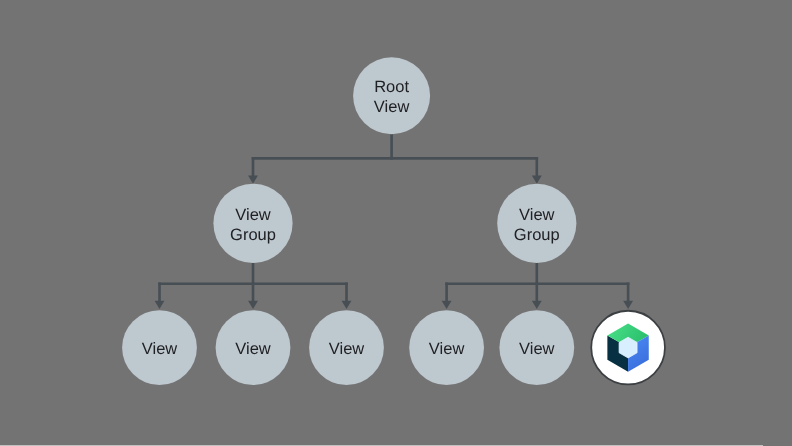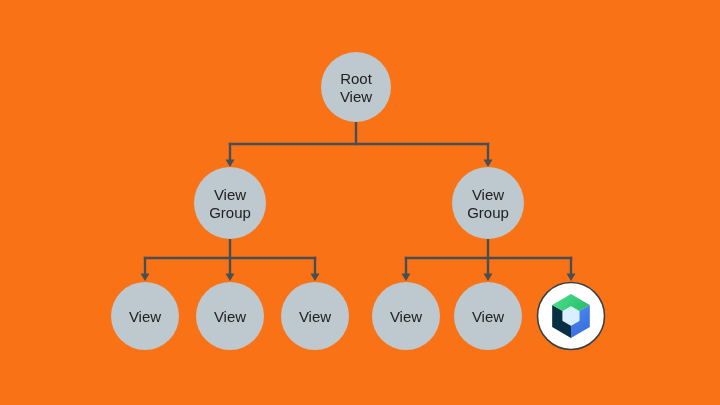--- a/index.html
+++ b/index.html
@@ -1,20 +1,20 @@
 <!DOCTYPE html>
 <html><head>
 <meta charset="utf-8">
 <style>
   html, body { margin: 0; padding: 0; background: #ffffff; }
   .stage {
     position: relative;
     width: 720px;
     height: 405px;
-    background: #f97316;
+    background: #737373;
     overflow: hidden;
     font-family: "Liberation Sans", sans-serif;
   }
   svg { display: block; }
   .edge {
     fill: none;
     stroke-width: 2.4;
     stroke-linecap: butt;
   }
   .node-label {

